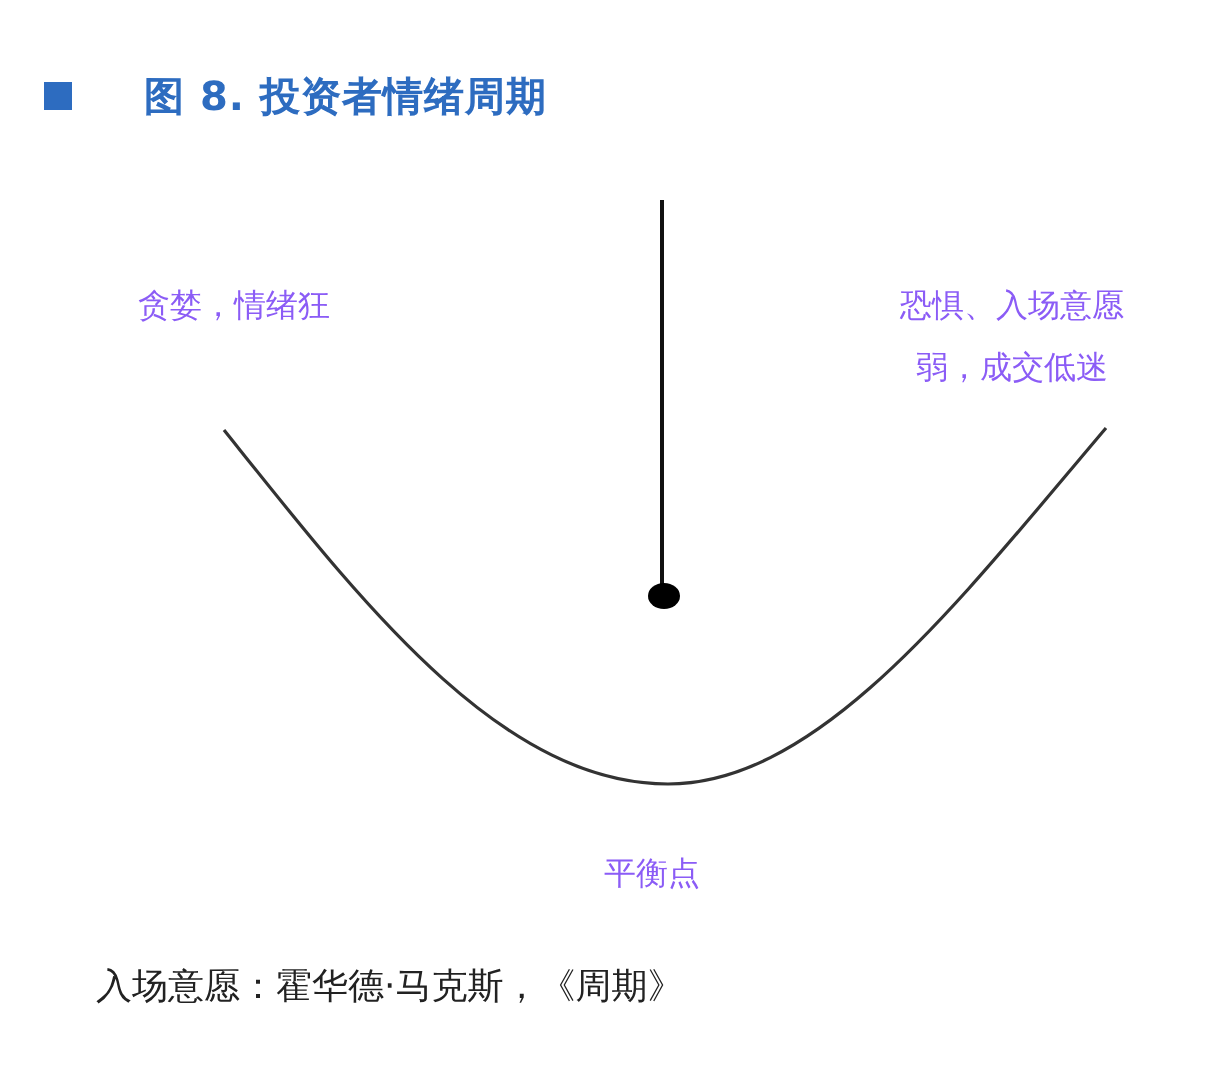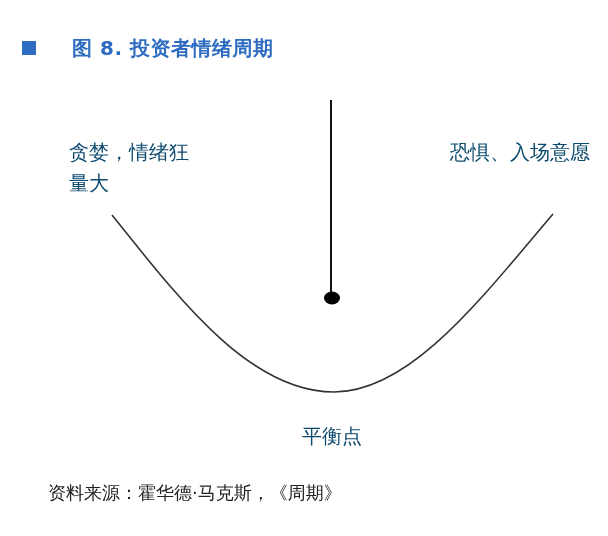--- a/index.html
+++ b/index.html
@@ -34,22 +34,22 @@
       font-weight: bold;
       letter-spacing: 0.5px;
     }
     .diagram-svg {
       position: absolute;
       left: 0;
       top: 0;
     }
     .label {
       position: absolute;
-      color: #0c4a6e;
-      font-size: 20px;
+      color: #8b5cf6;
+      font-size: 16px;
       line-height: 31px;
       white-space: nowrap;
     }
     .label-left { left: 69px; top: 137px; }
     .label-right { left: 450px; top: 137px; text-align: center; }
     .label-center { left: 302px; top: 421px; text-align: center; }
     .source {
       position: absolute;
       left: 48px;
       top: 481px;
@@ -67,22 +67,22 @@
 </div>
 
 <svg class="diagram-svg" width="608" height="536" viewBox="0 0 608 536">
   <path d="M112,215 C180,300 250,392 334,392 C410,392 480,300 553,214" fill="none" stroke="#333333" stroke-width="1.6"></path>
   <line x1="331" y1="100" x2="331" y2="297" stroke="#111111" stroke-width="2"></line>
   <ellipse cx="332" cy="298" rx="8" ry="6.5" fill="#000000"></ellipse>
 </svg>
 
 <div class="label label-left">
   <div>贪婪，情绪狂</div>
-  <div>量大</div>
 </div>
 
 <div class="label label-right">
   <div>恐惧、入场意愿</div>
+  <div>弱，成交低迷</div>
 </div>
 
 <div class="label label-center">平衡点</div>
 
-<div class="source">资料来源：霍华德·马克斯，《周期》</div>
+<div class="source">入场意愿：霍华德·马克斯，《周期》</div>
 
 </body></html>

